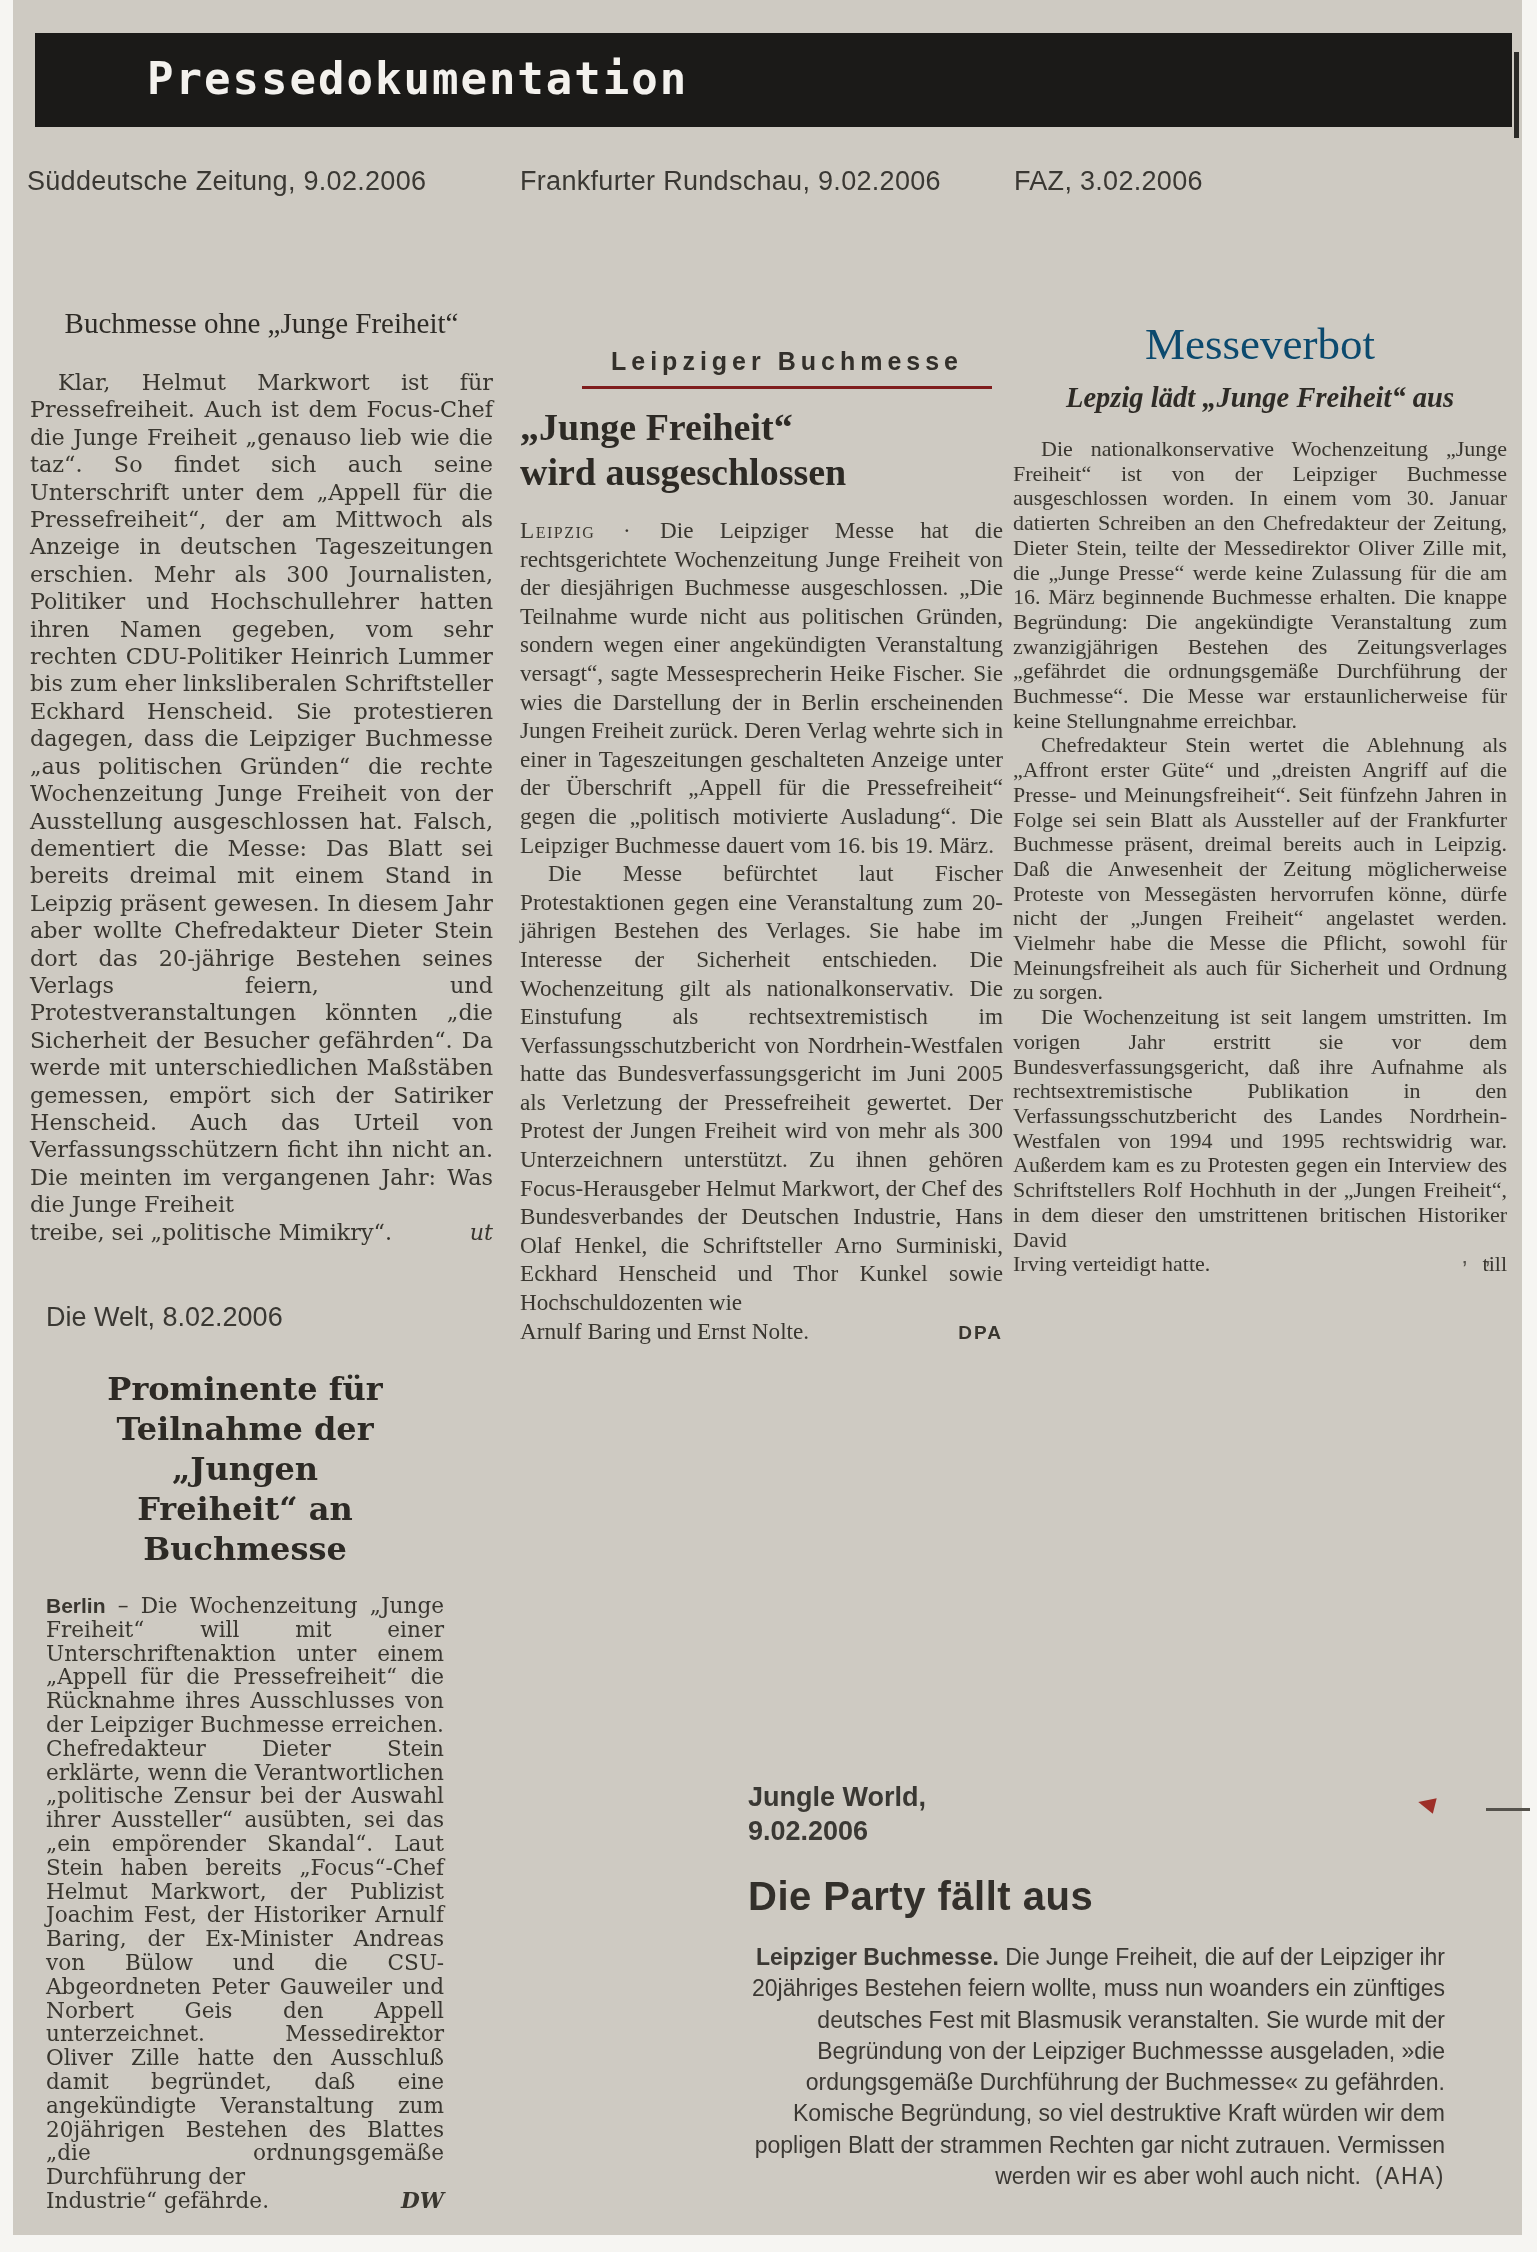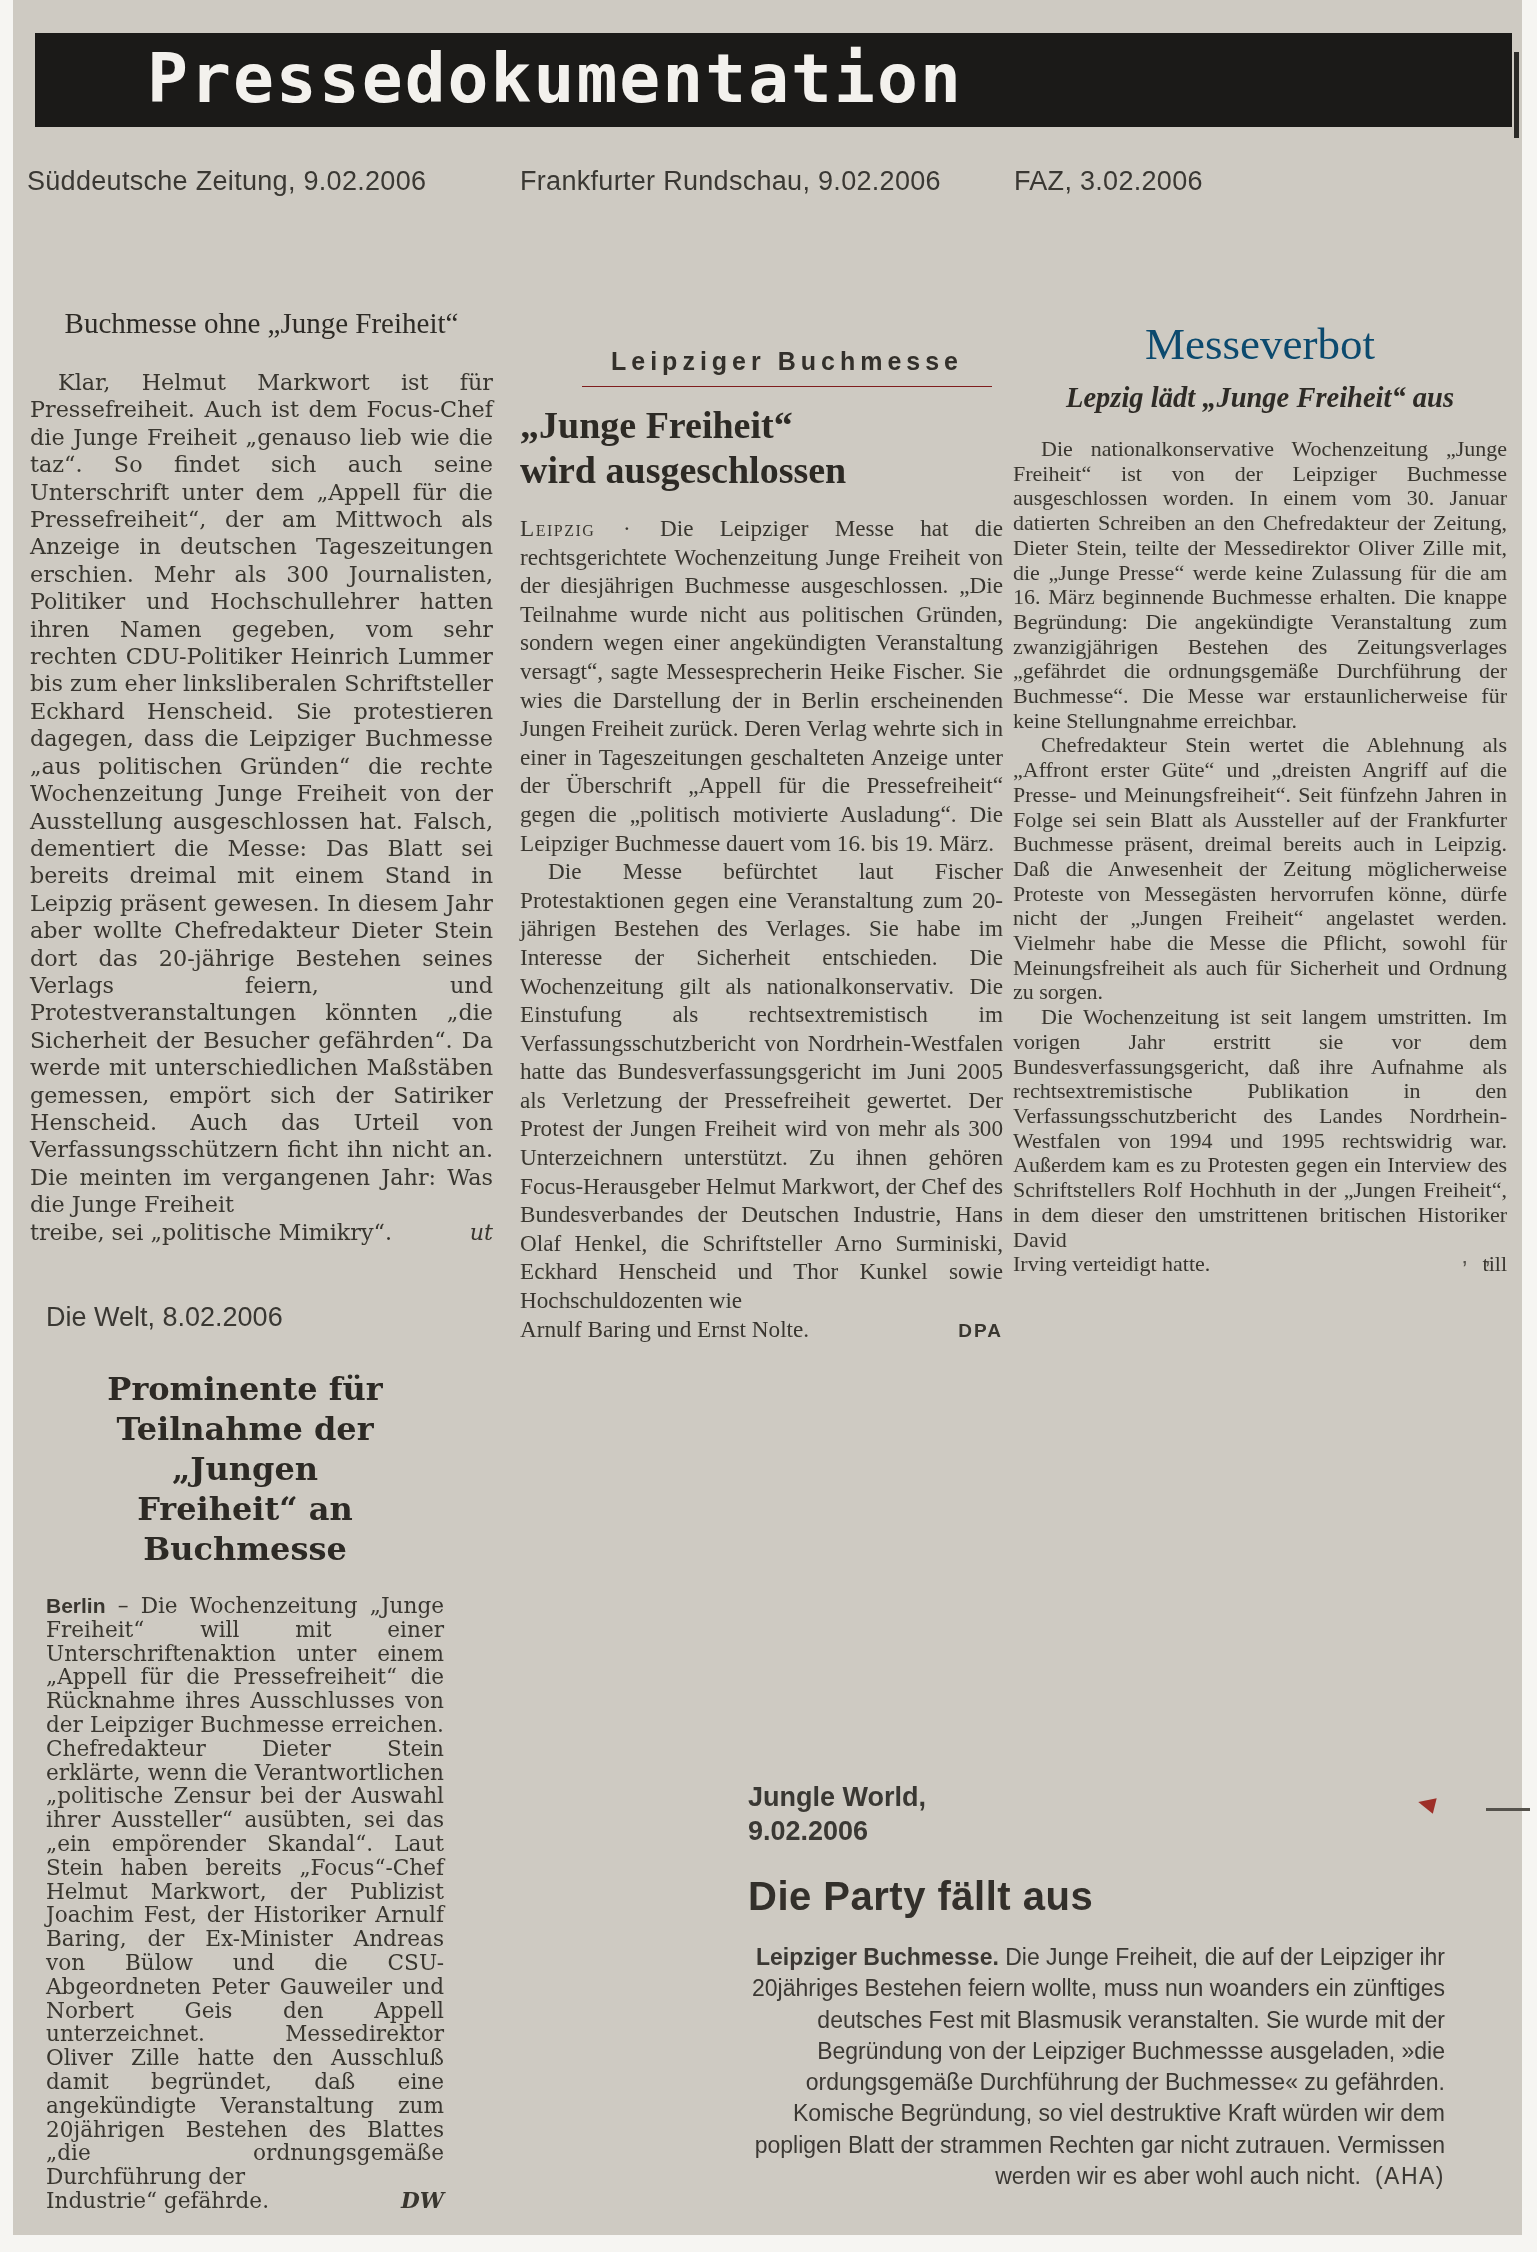--- a/index.html
+++ b/index.html
@@ -6,21 +6,21 @@
   body{background:#f6f5f2;font-family:"Liberation Sans",sans-serif;}
   .page{position:relative;width:1537px;height:2252px;background:#cecac2;overflow:hidden;}
   .edge{position:absolute;background:#f6f5f2;}
   .edge-left{left:0;top:0;width:13px;height:100%;}
   .edge-right{right:0;top:0;width:15px;height:100%;}
   .edge-bottom{left:0;bottom:0;width:100%;height:17px;}
   .scan-sliver{position:absolute;left:1514px;top:52px;width:5px;height:86px;background:#2b2a27;}
 
   
   .banner{position:absolute;left:35px;top:33px;width:1477px;height:94px;background:#1b1a18;}
-  .banner-title{font-family:"DejaVu Sans Mono",monospace;font-weight:700;font-size:68px;
+  .banner-title{font-family:"DejaVu Sans Mono",monospace;font-weight:700;font-size:44px;
     line-height:92px;letter-spacing:2px;color:#f3f1ed;padding-left:112px;white-space:nowrap;}
 
   
   .src{position:absolute;font-size:27px;color:#3a3833;letter-spacing:.3px;}
   .src-sz{left:27px;top:166px;}
   .src-fr{left:520px;top:166px;}
   .src-faz{left:1014px;top:166px;}
 
   
   .jtext p{margin:0;text-align:justify;}
@@ -40,21 +40,21 @@
   .dw-src{font-size:27px;color:#3a3833;}
   .dw-title{margin-top:36px;font-family:"DejaVu Serif",serif;font-weight:700;font-size:32px;
     line-height:40px;text-align:center;color:#2d2a25;}
   .dw-body{margin-top:25px;font-family:"DejaVu Serif",serif;font-size:21.6px;line-height:23.8px;}
   .dw-lead{font-weight:700;font-family:"Liberation Sans",sans-serif;font-size:21px;}
   .dw-sig{font-style:italic;font-weight:700;font-family:"DejaVu Serif",serif;}
 
   
   .art-fr{position:absolute;left:520px;top:347px;width:483px;color:#39362f;}
   .fr-kicker{margin-left:62px;width:410px;text-align:center;font-weight:700;font-size:25px;
-    letter-spacing:5px;color:#33302b;border-bottom:1px solid #7f1d1d;padding-bottom:10px;}
+    letter-spacing:5px;color:#33302b;border-bottom:3px solid #7f1d1d;padding-bottom:10px;}
   .fr-title{margin-top:16px;font-family:"Liberation Serif",serif;font-weight:700;font-size:38px;
     line-height:45px;color:#2d2a25;}
   .fr-body{margin-top:21px;font-family:"Liberation Serif",serif;font-size:23.2px;line-height:28.6px;}
   .fr-sc{font-variant:small-caps;letter-spacing:1.5px;}
   .fr-sig{font-family:"Liberation Sans",sans-serif;font-weight:700;font-size:19px;letter-spacing:2px;}
 
   
   .art-faz{position:absolute;left:1013px;top:318px;width:494px;color:#39362f;}
   .faz-title{font-family:"Liberation Serif",serif;font-size:45px;text-align:center;color:#0c4a6e;}
   .faz-sub{margin-top:12px;font-family:"Liberation Serif",serif;font-style:italic;font-weight:700;

